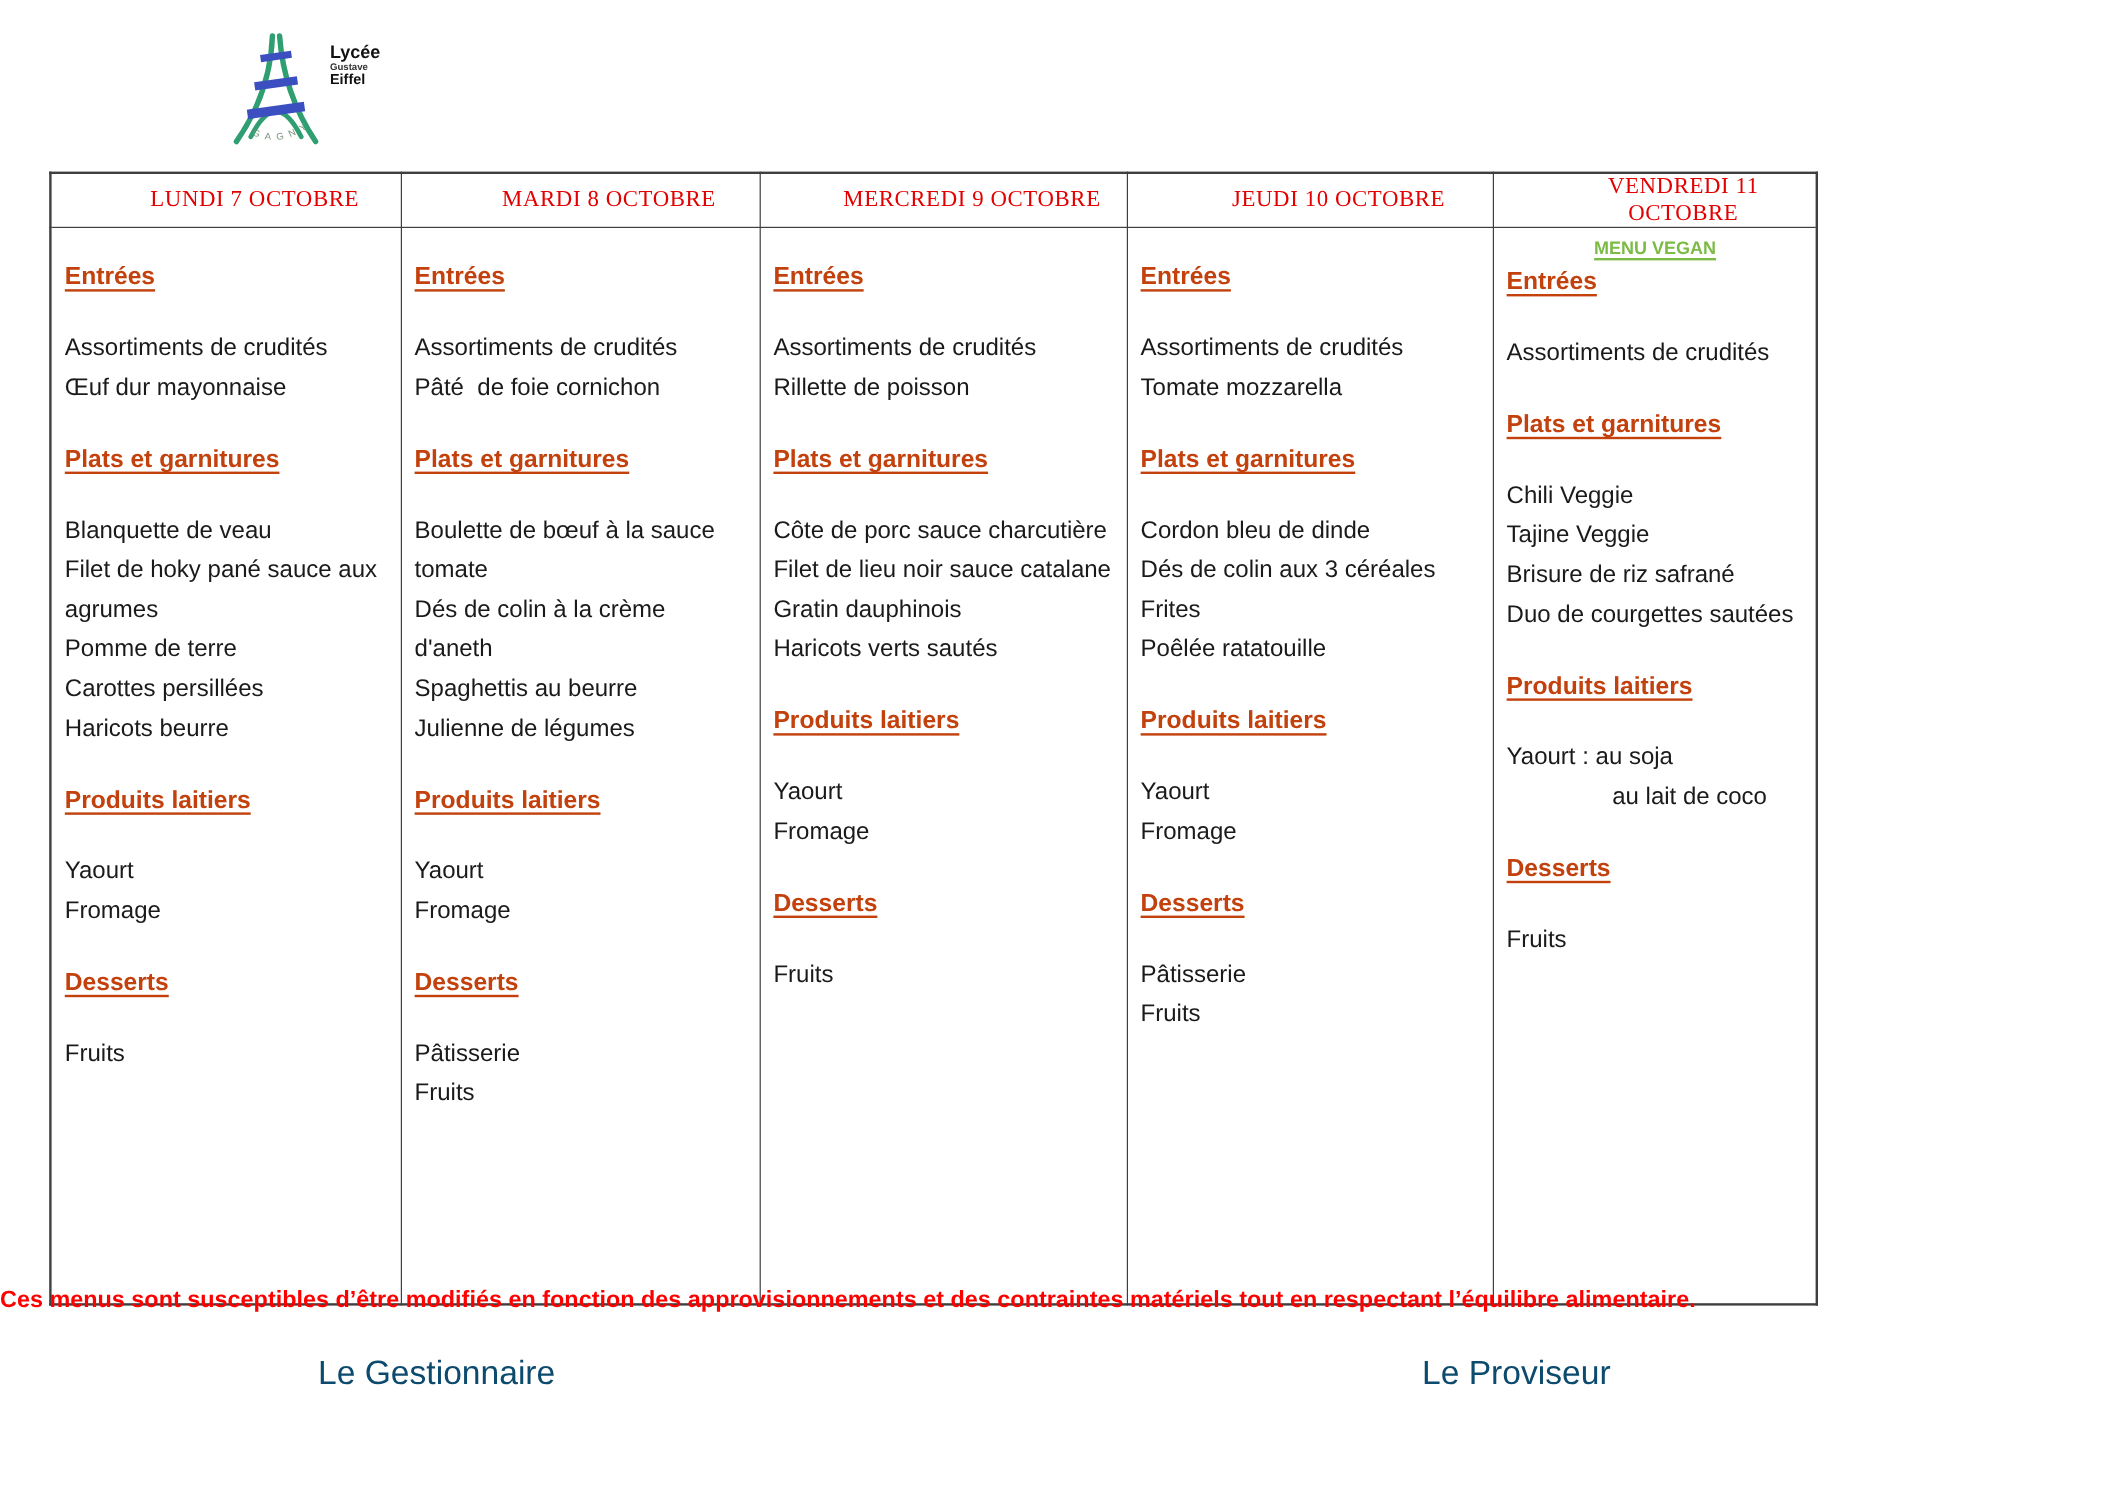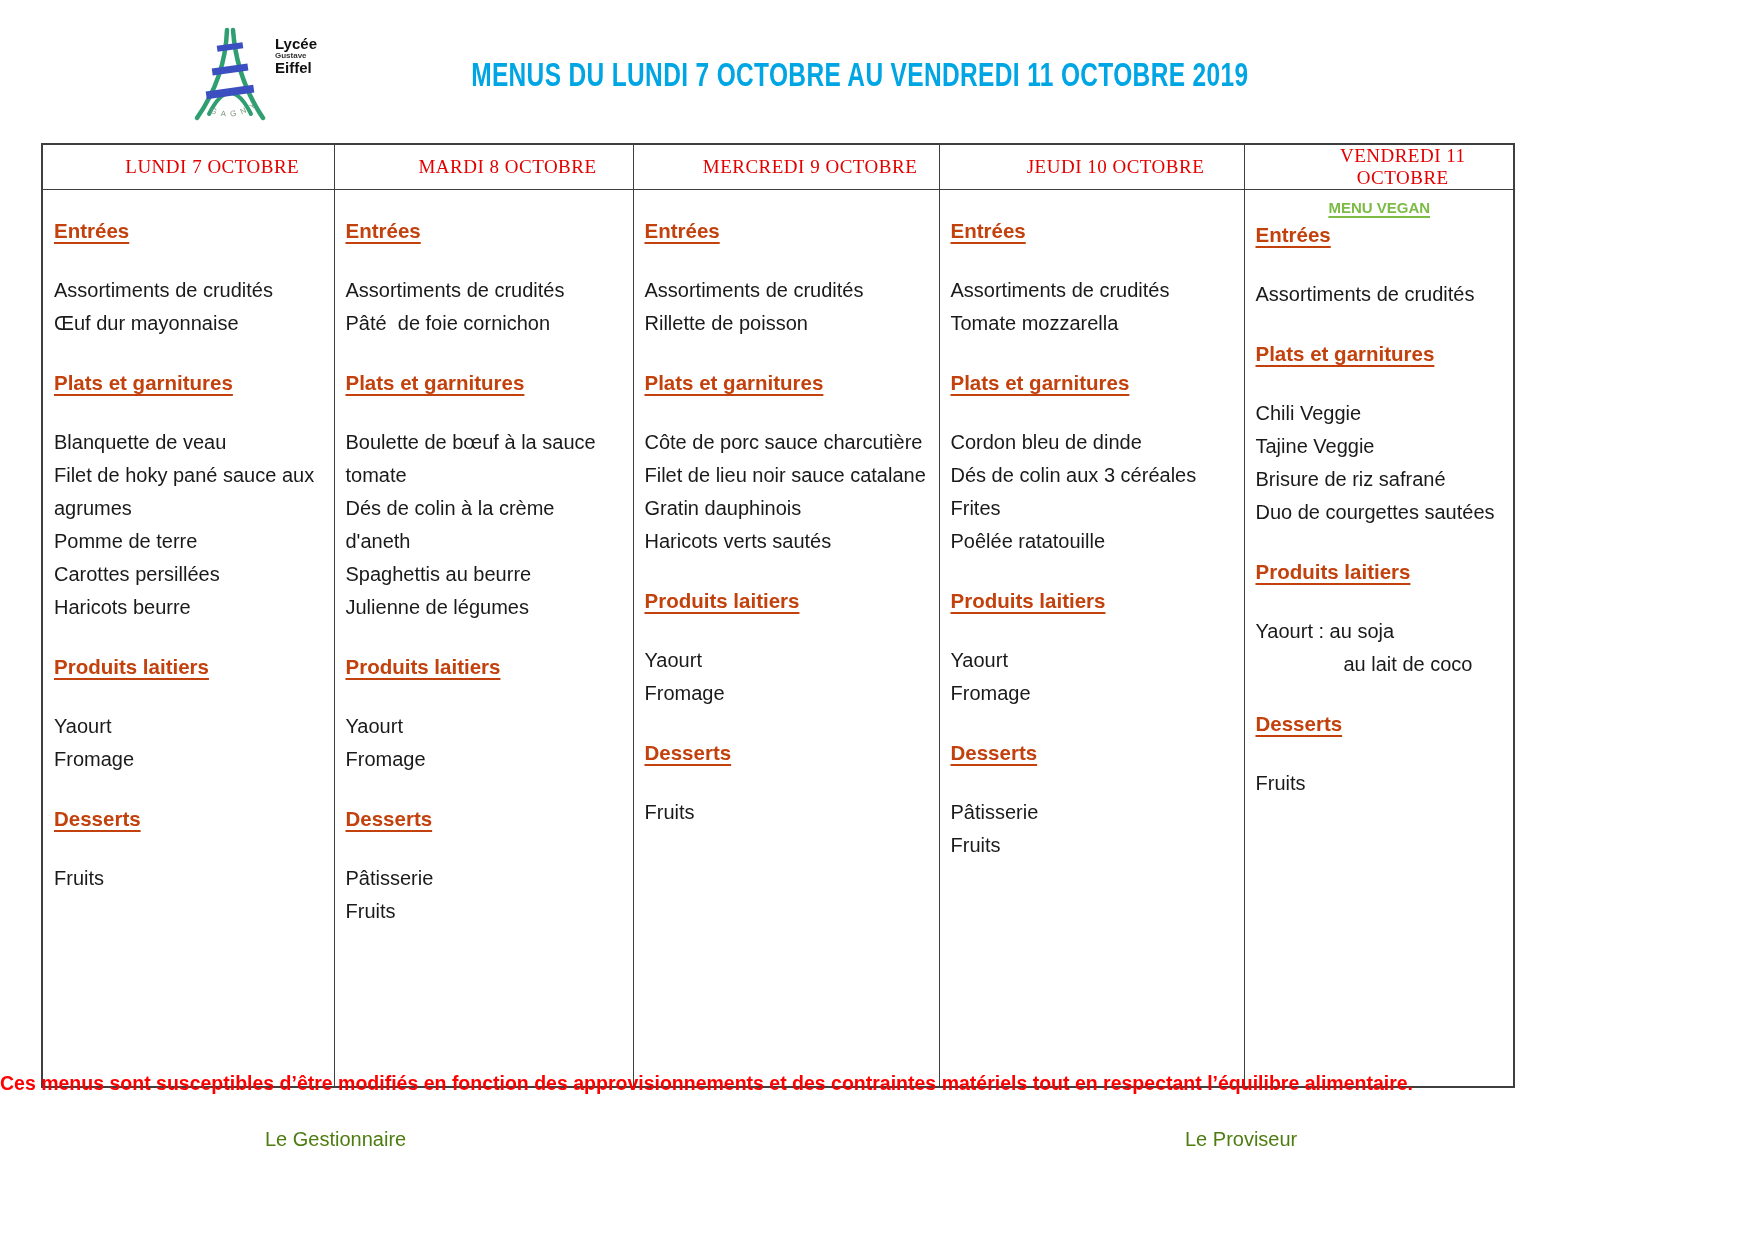--- a/index.html
+++ b/index.html
@@ -8,21 +8,21 @@
     position:relative; width:1754px; height:1241px; background:#ffffff;
     font-family:"Liberation Sans", sans-serif; color:#1a1a1a; overflow:hidden;
   }
 
   
   .logo { position:absolute; left:183px; top:24px; width:210px; height:102px; }
   .logo svg { position:absolute; left:0; top:0; }
   .logo-text { position:absolute; left:92px; top:12px; line-height:1.05; color:#111; }
   .logo-l1 { font-size:15px; font-weight:bold; }
   .logo-l2 { font-size:8px;  font-weight:bold; color:#333; }
-  .logo-l3 { font-size:15px; font-weight:bold; }
+  .logo-l3 { font-size:12px; font-weight:bold; }
 
   
   .title-wrap { position:absolute; left:320px; right:440px; top:55px; text-align:center; }
   .title {
     display:inline-block; font-size:34px; font-weight:bold; color:#00a5e3;
     white-space:nowrap; transform:scaleX(0.72); transform-origin:center;
     letter-spacing:0.5px;
   }
 
   
@@ -53,21 +53,21 @@
   .menu-label.first { margin-top:22px; }
   .menu-label.after-vegan { margin-top:4px; }
   .menu-item { line-height:33px; white-space:pre-wrap; }
   .menu-item.indent { padding-left:88px; }
 
   
   .footer-note {
     position:absolute; left:0; right:120px; top:1072px; text-align:left;
     color:#ff0000; font-weight:bold; font-size:19.5px;
   }
-  .sig { position:absolute; top:1128px; font-size:20px; color:#4d7c0f; }
+  .sig { position:absolute; top:1128px; font-size:28px; color:#0c4a6e; }
   .sig-left  { left:265px; }
   .sig-right { left:1185px; }
 </style>
 </head>
 <body>
 
 <div class="page">
 
   <div class="logo">
     <svg width="92" height="102" viewBox="0 0 92 102">
@@ -84,23 +84,20 @@
         <textPath href="#cityArc" startOffset="8">GAGNY</textPath>
       </text>
     </svg>
     <div class="logo-text">
       <div class="logo-l1">Lycée</div>
       <div class="logo-l2">Gustave</div>
       <div class="logo-l3">Eiffel</div>
     </div>
   </div>
 
-  <div class="title-wrap">
-    <span class="title">MENUS DU LUNDI 7 OCTOBRE AU VENDREDI 11  OCTOBRE 2019</span>
-  </div>
 
   <table class="menu-table">
     <colgroup>
       <col style="width:292px">
         <col style="width:299px">
         <col style="width:306px">
         <col style="width:305px">
         <col style="width:270px">
     </colgroup>
     <thead>

